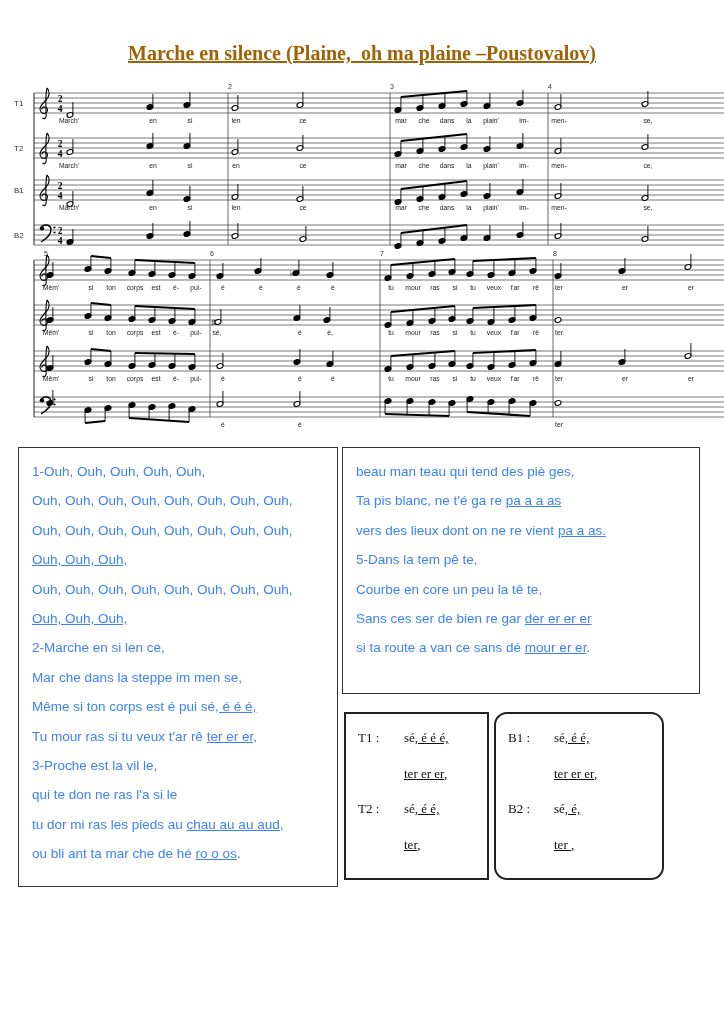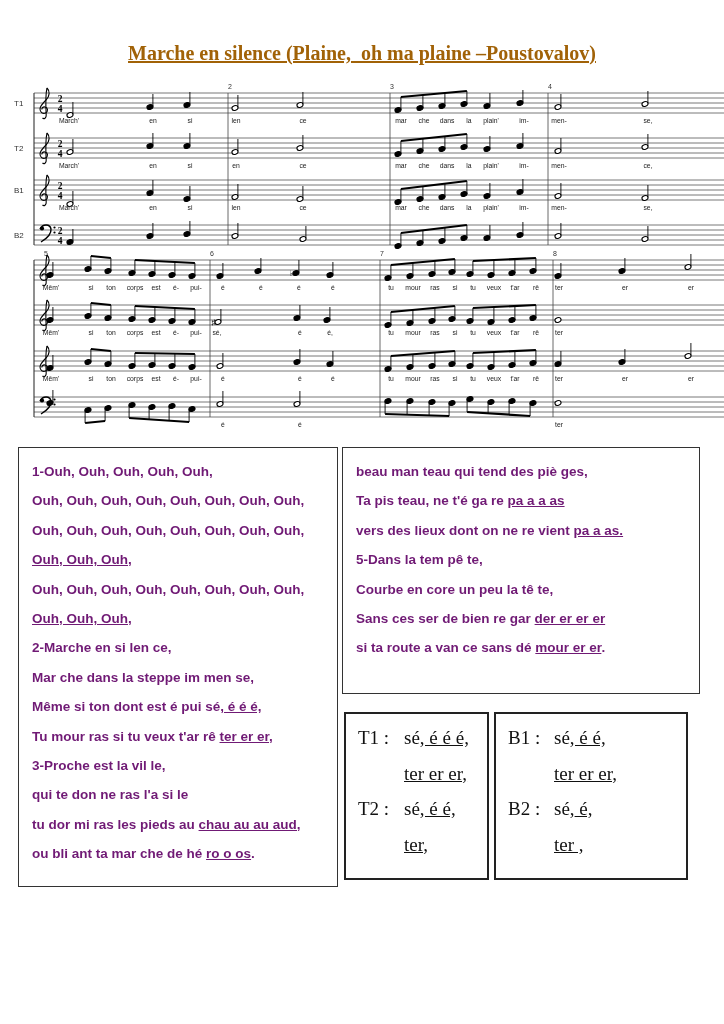--- a/index.html
+++ b/index.html
@@ -5,30 +5,30 @@
   html,body{margin:0;padding:0;background:#888;}
   .page{position:relative;width:724px;height:1024px;background:#fff;margin:0 auto;overflow:hidden;
         font-family:"Liberation Sans",sans-serif;color:#111;}
   .title{position:absolute;top:42px;left:0;width:724px;text-align:center;
          font-family:"Liberation Serif",serif;font-weight:bold;font-size:20px;
          text-decoration:underline;white-space:pre;color:#a16207;}
   svg.system{position:absolute;left:0;}
   #sys1{top:84px;}
   #sys2{top:250px;}
   .lyrbox{position:absolute;border:1px solid #333;box-sizing:border-box;
-          font-size:13.5px;color:#701a75;padding:9px 16px 0 13px;font-weight:bold;}
+          font-size:13.5px;color:#3b82f6;padding:9px 16px 0 13px;}
   #box-left{left:18px;top:447px;width:320px;height:440px;}
   #box-right{left:342px;top:447px;width:358px;height:247px;}
   .lyr-line{height:29.4px;line-height:29.4px;white-space:nowrap;}
   .u{text-decoration:underline;text-align:right;}
   .voicebox{position:absolute;border:2px solid #222;box-sizing:border-box;
-            font-family:"Liberation Serif",serif;font-size:19px;color:#111;
+            font-family:"Liberation Serif",serif;font-size:13px;color:#111;
             padding:11px 0 0 12px;}
   #vbox-left{left:344px;top:712px;width:145px;height:168px;}
-  #vbox-right{left:494px;top:712px;width:194px;height:168px;}
+  #vbox-right{left:494px;top:712px;width:170px;height:168px;border-radius:13px;}
   .vrow{height:35.5px;line-height:26px;white-space:nowrap;}
   .vlabel{display:inline-block;width:46px;}
 </style>
 </head>
 <body>
 
 <div class="page">
   <div class="title">Marche en silence (Plaine,  oh ma plaine –Poustovalov)</div>
 
   <svg id="sys1" class="system" width="724" height="170" viewBox="0 0 724 170">
@@ -545,30 +545,30 @@
 
   <div id="box-left" class="lyrbox">
       <div class="lyr-line"><span>1-Ouh, Ouh, Ouh, Ouh, Ouh,</span></div>
       <div class="lyr-line"><span>Ouh, Ouh, Ouh, Ouh, Ouh, Ouh, Ouh, Ouh,</span></div>
       <div class="lyr-line"><span>Ouh, Ouh, Ouh, Ouh, Ouh, Ouh, Ouh, Ouh,</span></div>
       <div class="lyr-line"><span class="u">Ouh, Ouh, Ouh,</span></div>
       <div class="lyr-line"><span>Ouh, Ouh, Ouh, Ouh, Ouh, Ouh, Ouh, Ouh,</span></div>
       <div class="lyr-line"><span class="u">Ouh, Ouh, Ouh,</span></div>
       <div class="lyr-line"><span>2-Marche en si len ce,</span></div>
       <div class="lyr-line"><span>Mar che dans la steppe im men se,</span></div>
-      <div class="lyr-line"><span>Même si ton dont est é pui sé</span><span class="u">, é é é,</span></div>
+      <div class="lyr-line"><span>Même si ton corps est é pui sé</span><span class="u">, é é é,</span></div>
       <div class="lyr-line"><span>Tu mour ras si tu veux t'ar rê </span><span class="u">ter er er,</span></div>
       <div class="lyr-line"><span>3-Proche est la vil le,</span></div>
       <div class="lyr-line"><span>qui te don ne ras l'a si le</span></div>
       <div class="lyr-line"><span>tu dor mi ras les pieds au </span><span class="u">chau au au aud,</span></div>
       <div class="lyr-line"><span>ou bli ant ta mar che de hé </span><span class="u">ro o os</span><span>.</span></div>
     </div>
   <div id="box-right" class="lyrbox">
       <div class="lyr-line"><span>beau man teau qui tend des piè ges,</span></div>
-      <div class="lyr-line"><span>Ta pis teau, ne t'é ga re </span><span class="u">pa a a as</span></div>
+      <div class="lyr-line"><span>Ta pis blanc, ne t'é ga re </span><span class="u">pa a a as</span></div>
       <div class="lyr-line"><span>vers des lieux dont on ne re vient </span><span class="u">pa a as.</span></div>
       <div class="lyr-line"><span>5-Dans la tem pê te,</span></div>
       <div class="lyr-line"><span>Courbe en core un peu la tê te,</span></div>
       <div class="lyr-line"><span>Sans ces ser de bien re gar </span><span class="u">der er er er</span></div>
       <div class="lyr-line"><span>si ta route a van ce sans dé </span><span class="u">mour er er</span><span>.</span></div>
     </div>
 
   <div id="vbox-left" class="voicebox">
       <div class="vrow"><span class="vlabel">T1 :</span><span>sé</span><span class="u">, é é é,</span></div>
       <div class="vrow"><span class="vlabel"></span><span class="u">ter er er,</span></div>

